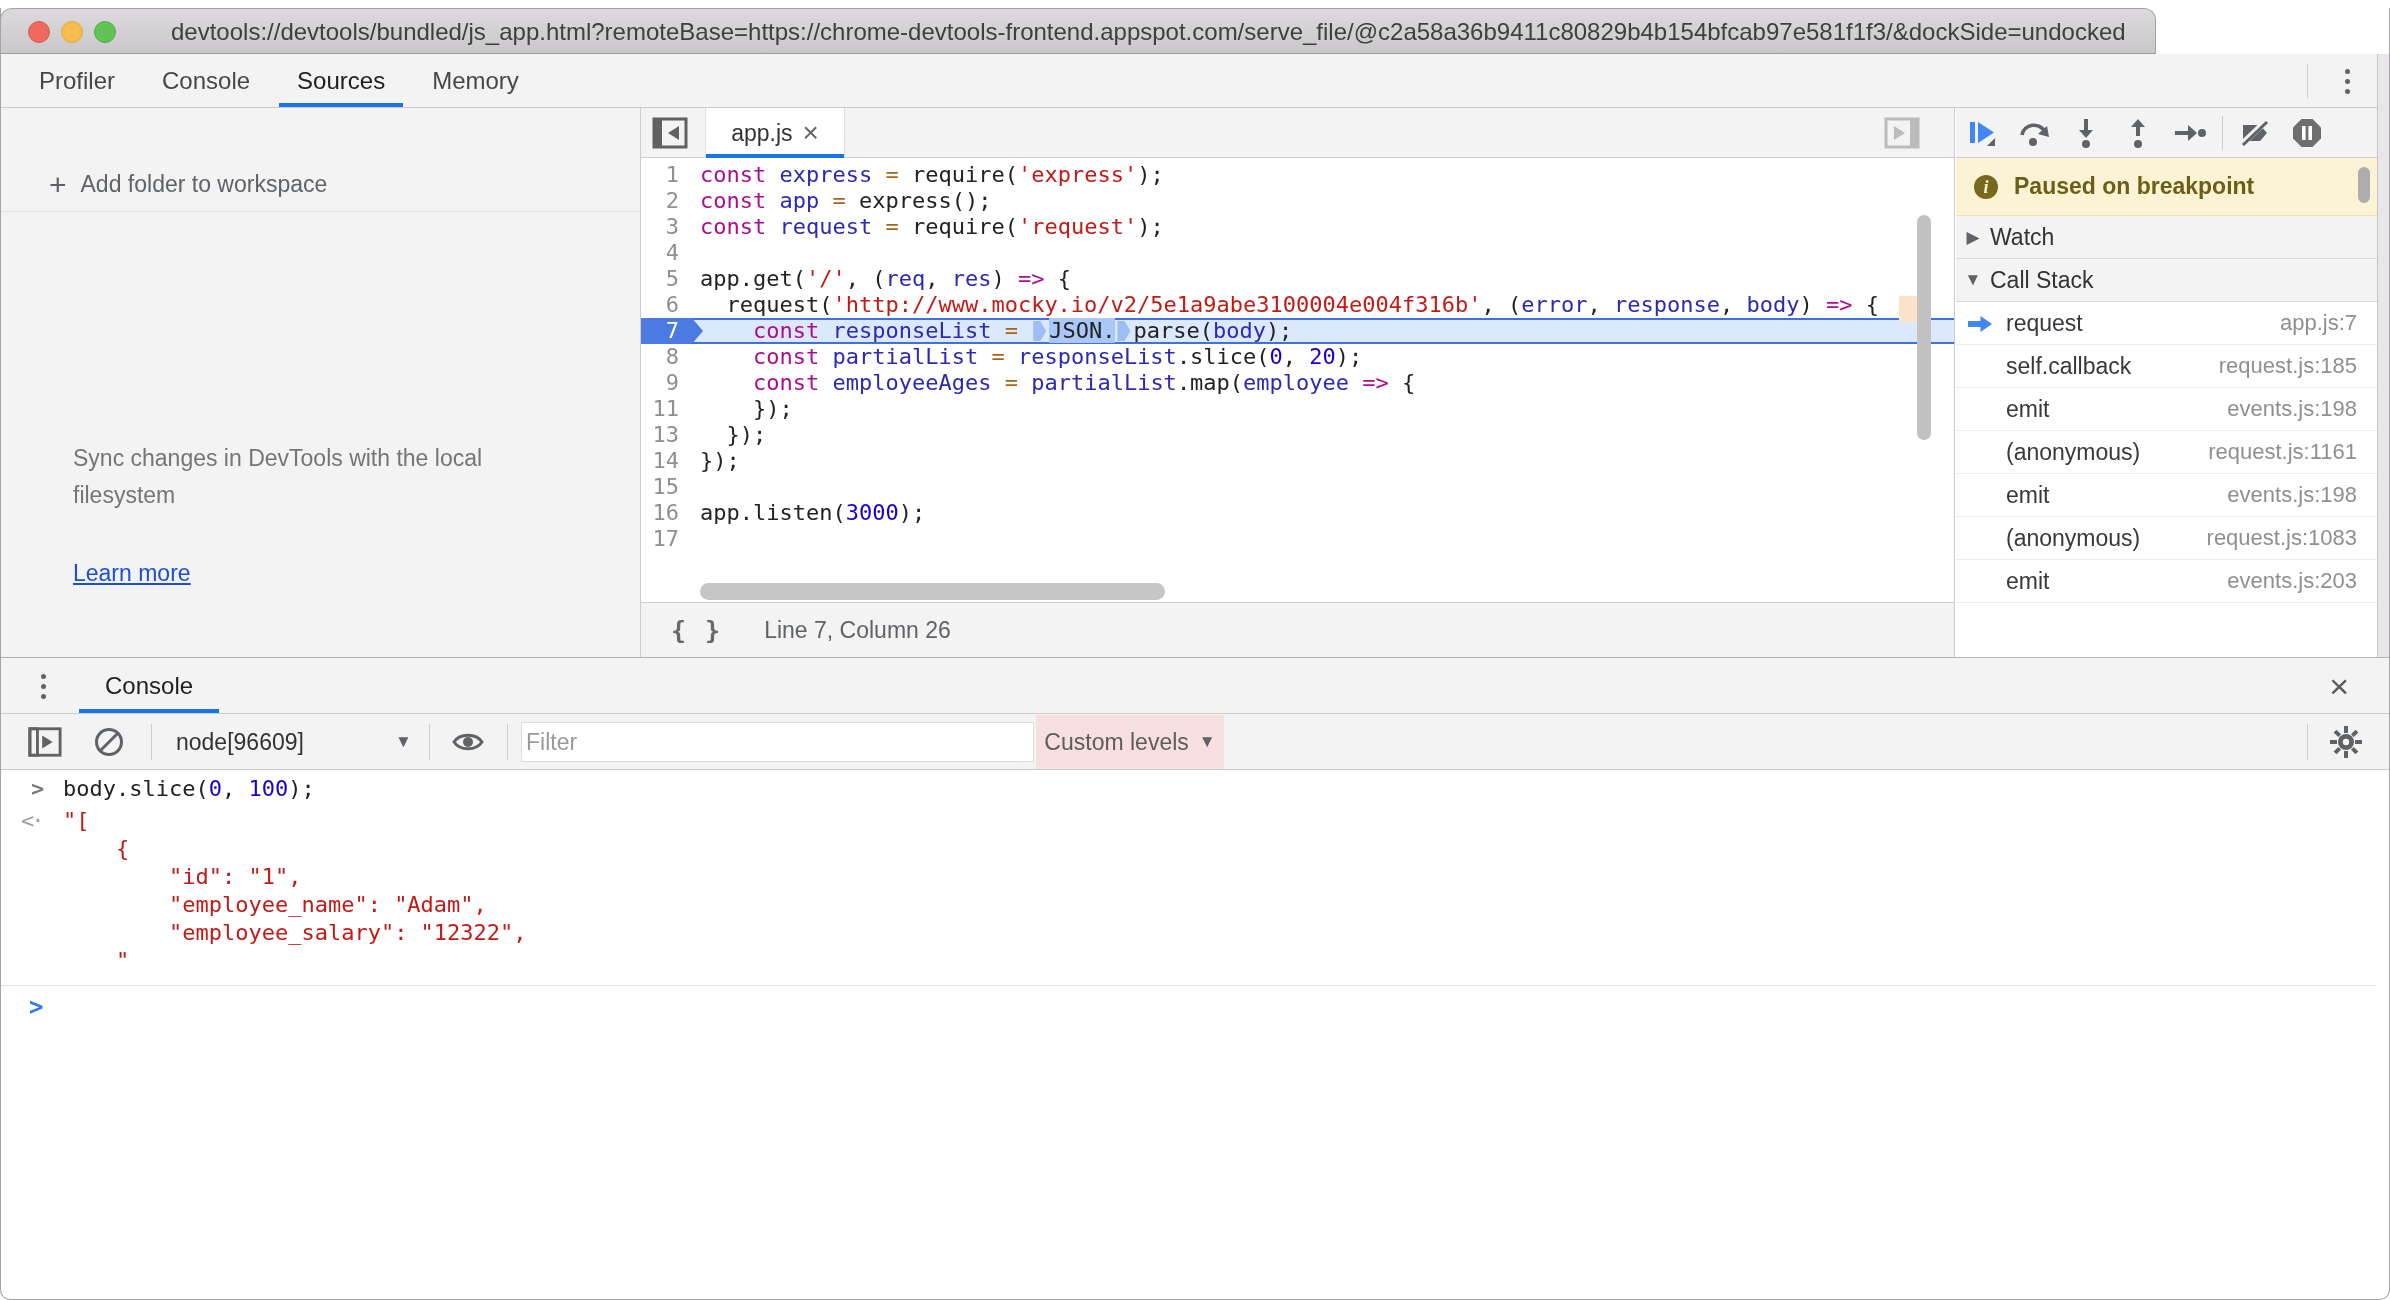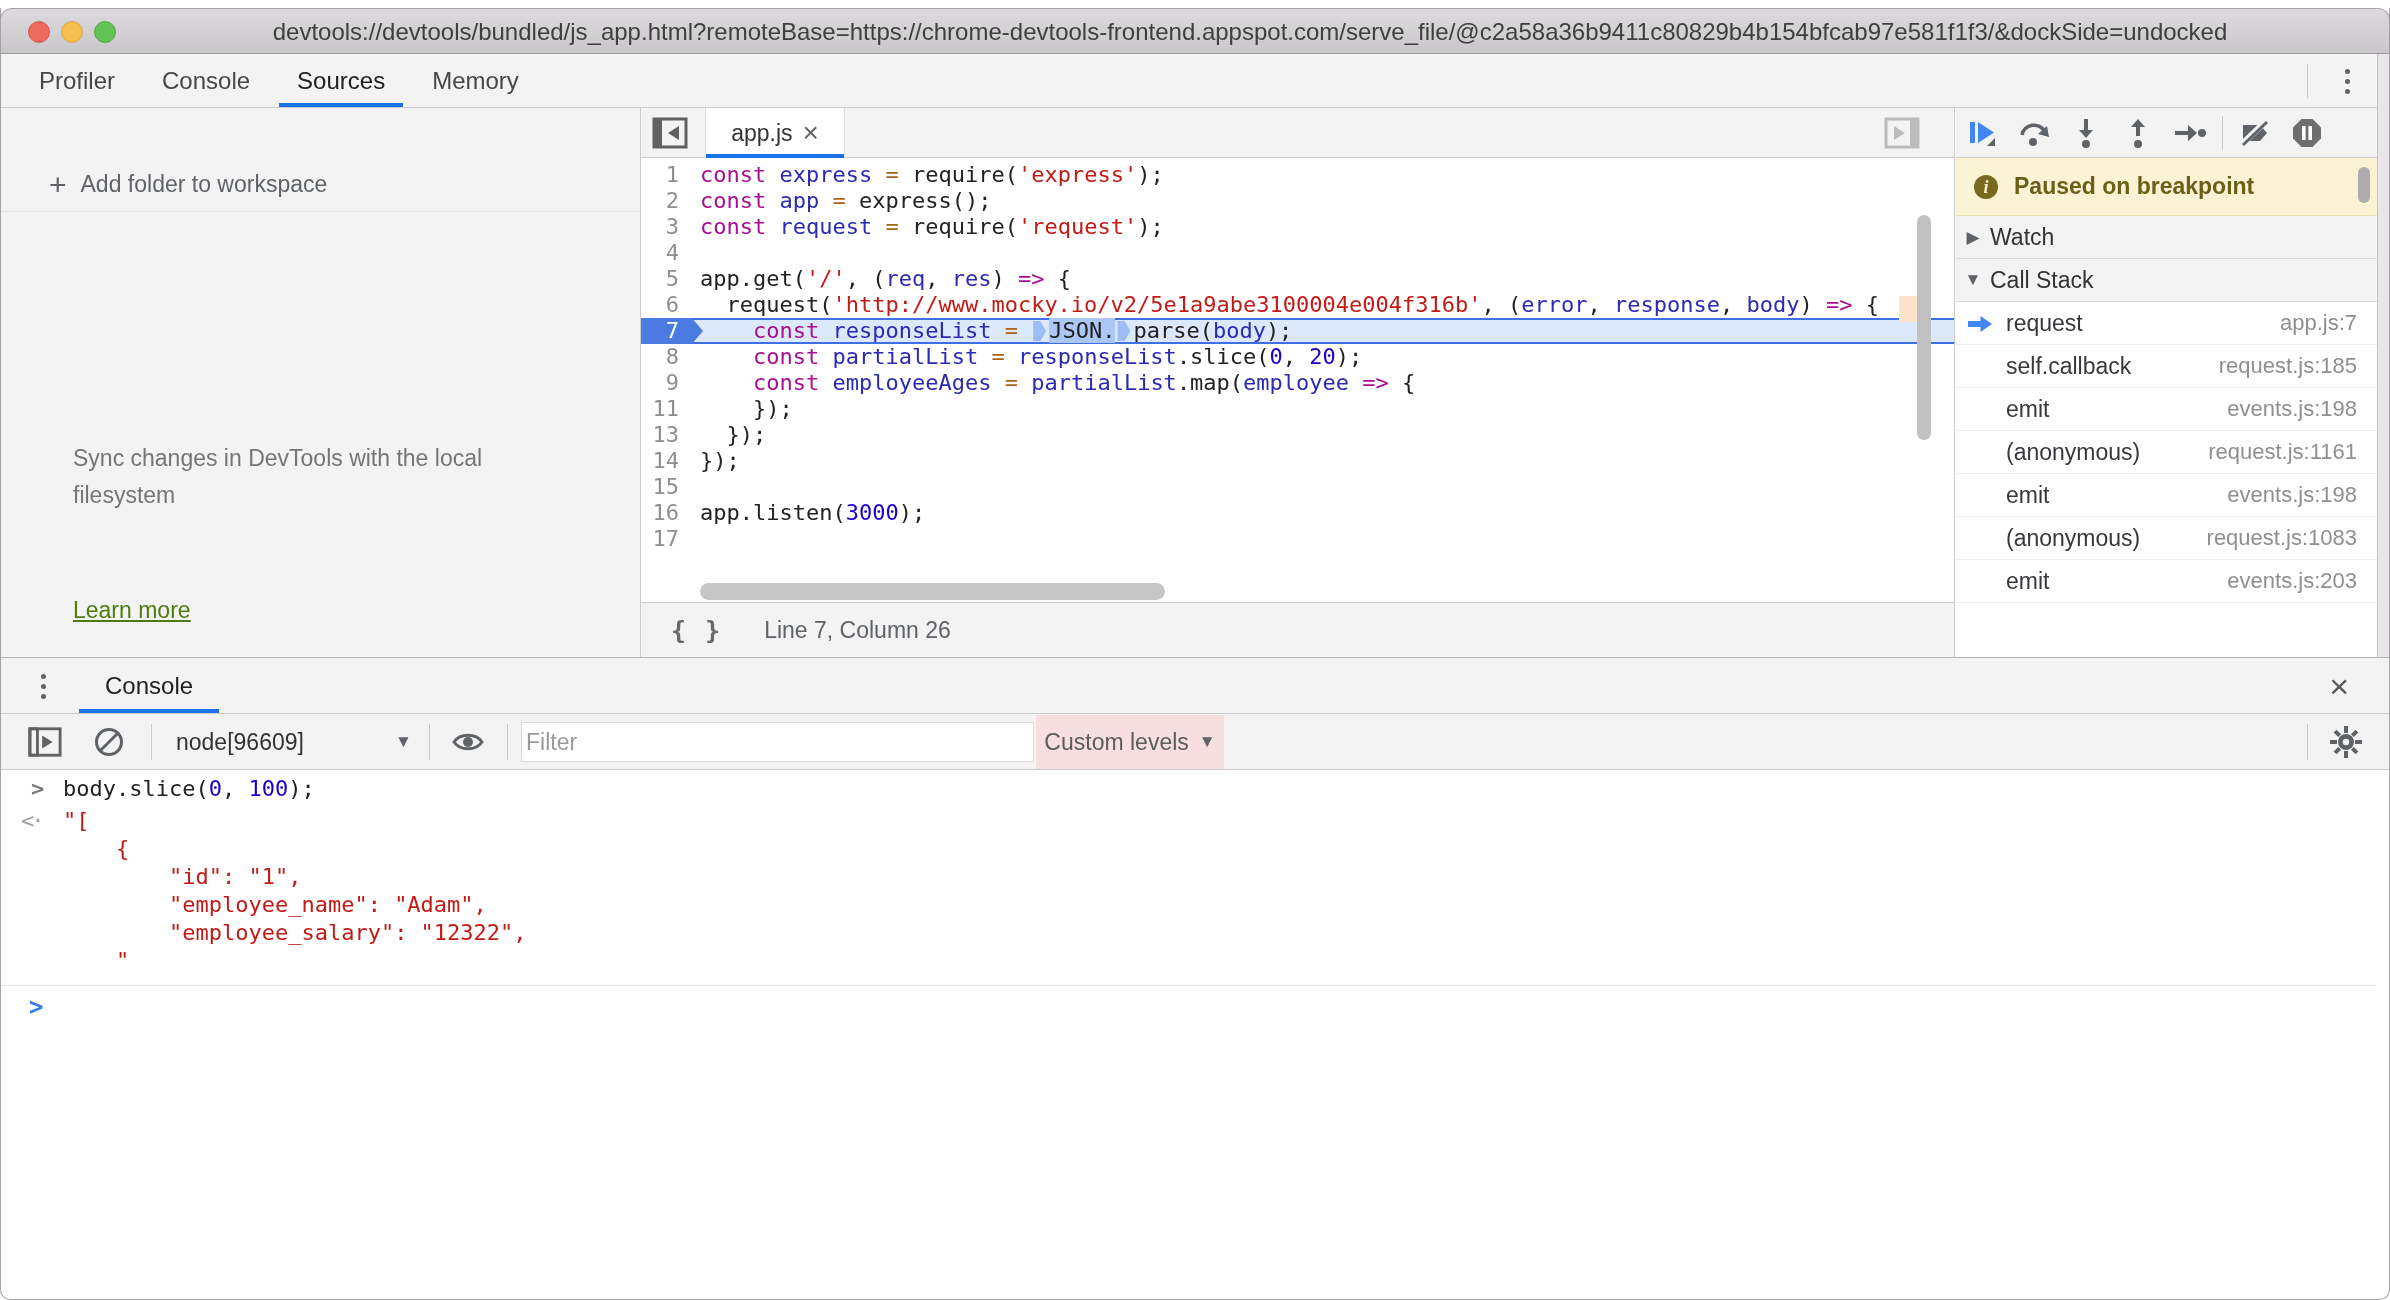--- a/index.html
+++ b/index.html
@@ -2,21 +2,21 @@
 <html><head>
 <meta charset="utf-8">
 <style>
   html,body{margin:0;padding:0;background:#ffffff;}
   .stage{position:relative;width:2390px;height:1300px;overflow:hidden;
          font-family:"Liberation Sans","DejaVu Sans",sans-serif;color:#333;
          -webkit-font-smoothing:antialiased;}
   .stage *{box-sizing:border-box;}
   pre{margin:0;}
   
-  .titlebar{position:absolute;left:0;top:8px;width:2390px;height:46px;
+  .titlebar{position:absolute;left:0;top:8px;width:2156px;height:46px;
     background:linear-gradient(#dcdadc,#c9c7c9);border:1px solid #a5a3a5;border-bottom-color:#9a989a;
     border-radius:12px 12px 0 0;}
   .traffic{position:absolute;top:12px;width:22px;height:22px;border-radius:50%;}
   .t-red{left:27px;background:#ee6a5e;border:1px solid #d95b50;}
   .t-yellow{left:60px;background:#f5bf4f;border:1px solid #dfa93c;}
   .t-green{left:93px;background:#61c354;border:1px solid #52ac46;}
   .title-url{position:absolute;left:0;right:0;top:0;height:46px;line-height:46px;
     padding:0 60px 0 170px;text-align:center;font-size:24px;color:#3f3f3f;
     white-space:nowrap;overflow:hidden;}
   .window-frame{position:absolute;left:0;top:8px;right:0;bottom:0;border:1px solid #a5a3a5;
@@ -35,21 +35,21 @@
   .navigator{position:absolute;left:1px;top:108px;width:640px;height:549px;background:#f3f3f3;border-right:1px solid #ccc;}
   .nav-header{position:absolute;left:0;top:0;right:0;height:50px;border-bottom:1px solid #ccc;}
   .nav-tabs{position:absolute;left:18px;top:0;height:49px;display:flex;}
   .nav-tab{position:relative;padding:0 16px;line-height:49px;font-size:23px;color:#5f6368;}
   .nav-tab.active{color:#202124;}
   .nav-tab.active::after{content:"";position:absolute;left:0;right:0;bottom:0;height:4px;background:#1a73e8;}
   .add-folder{position:absolute;left:0;top:50px;right:0;height:54px;border-bottom:1px solid #e0e0e0;
     display:flex;align-items:center;padding-left:48px;color:#5f6368;font-size:23px;}
   .add-folder .plus{font-size:30px;margin-right:14px;color:#5f6368;}
   .sync-text{position:absolute;left:72px;top:332px;width:450px;font-size:23px;line-height:37px;color:#757575;}
-  .learn-more{position:absolute;left:72px;top:452px;font-size:23px;color:#4d7c0f;text-decoration:underline;cursor:pointer;margin-top:37px;}
+  .learn-more{position:absolute;left:72px;top:452px;font-size:23px;color:#1d4ed8;text-decoration:underline;cursor:pointer;}
   
   .editor{position:absolute;left:641px;top:108px;width:1314px;height:549px;background:#fff;border-right:1px solid #ccc;}
   .ed-tabstrip{position:absolute;left:0;top:0;right:0;height:50px;background:#f3f3f3;border-bottom:1px solid #ccc;}
   .pane-icon{position:absolute;top:7px;width:38px;height:36px;}
   .ed-tab{position:absolute;left:64px;top:0;height:50px;width:140px;background:#fff;border-left:1px solid #ddd;border-right:1px solid #ddd;
     display:flex;align-items:center;justify-content:center;gap:10px;font-size:23px;color:#333;}
   .ed-tab::after{content:"";position:absolute;left:0;right:0;bottom:0;height:4px;background:#1a73e8;}
   .ed-tab .close-x{font-size:28px;color:#666;line-height:20px;}
   .code-area{position:absolute;left:0;top:50px;right:0;height:444px;overflow:hidden;background:#fff;padding-top:4px;}
   .gutter-line{position:absolute;left:51px;top:50px;bottom:55px;width:1px;background:#e6e6e6;}

